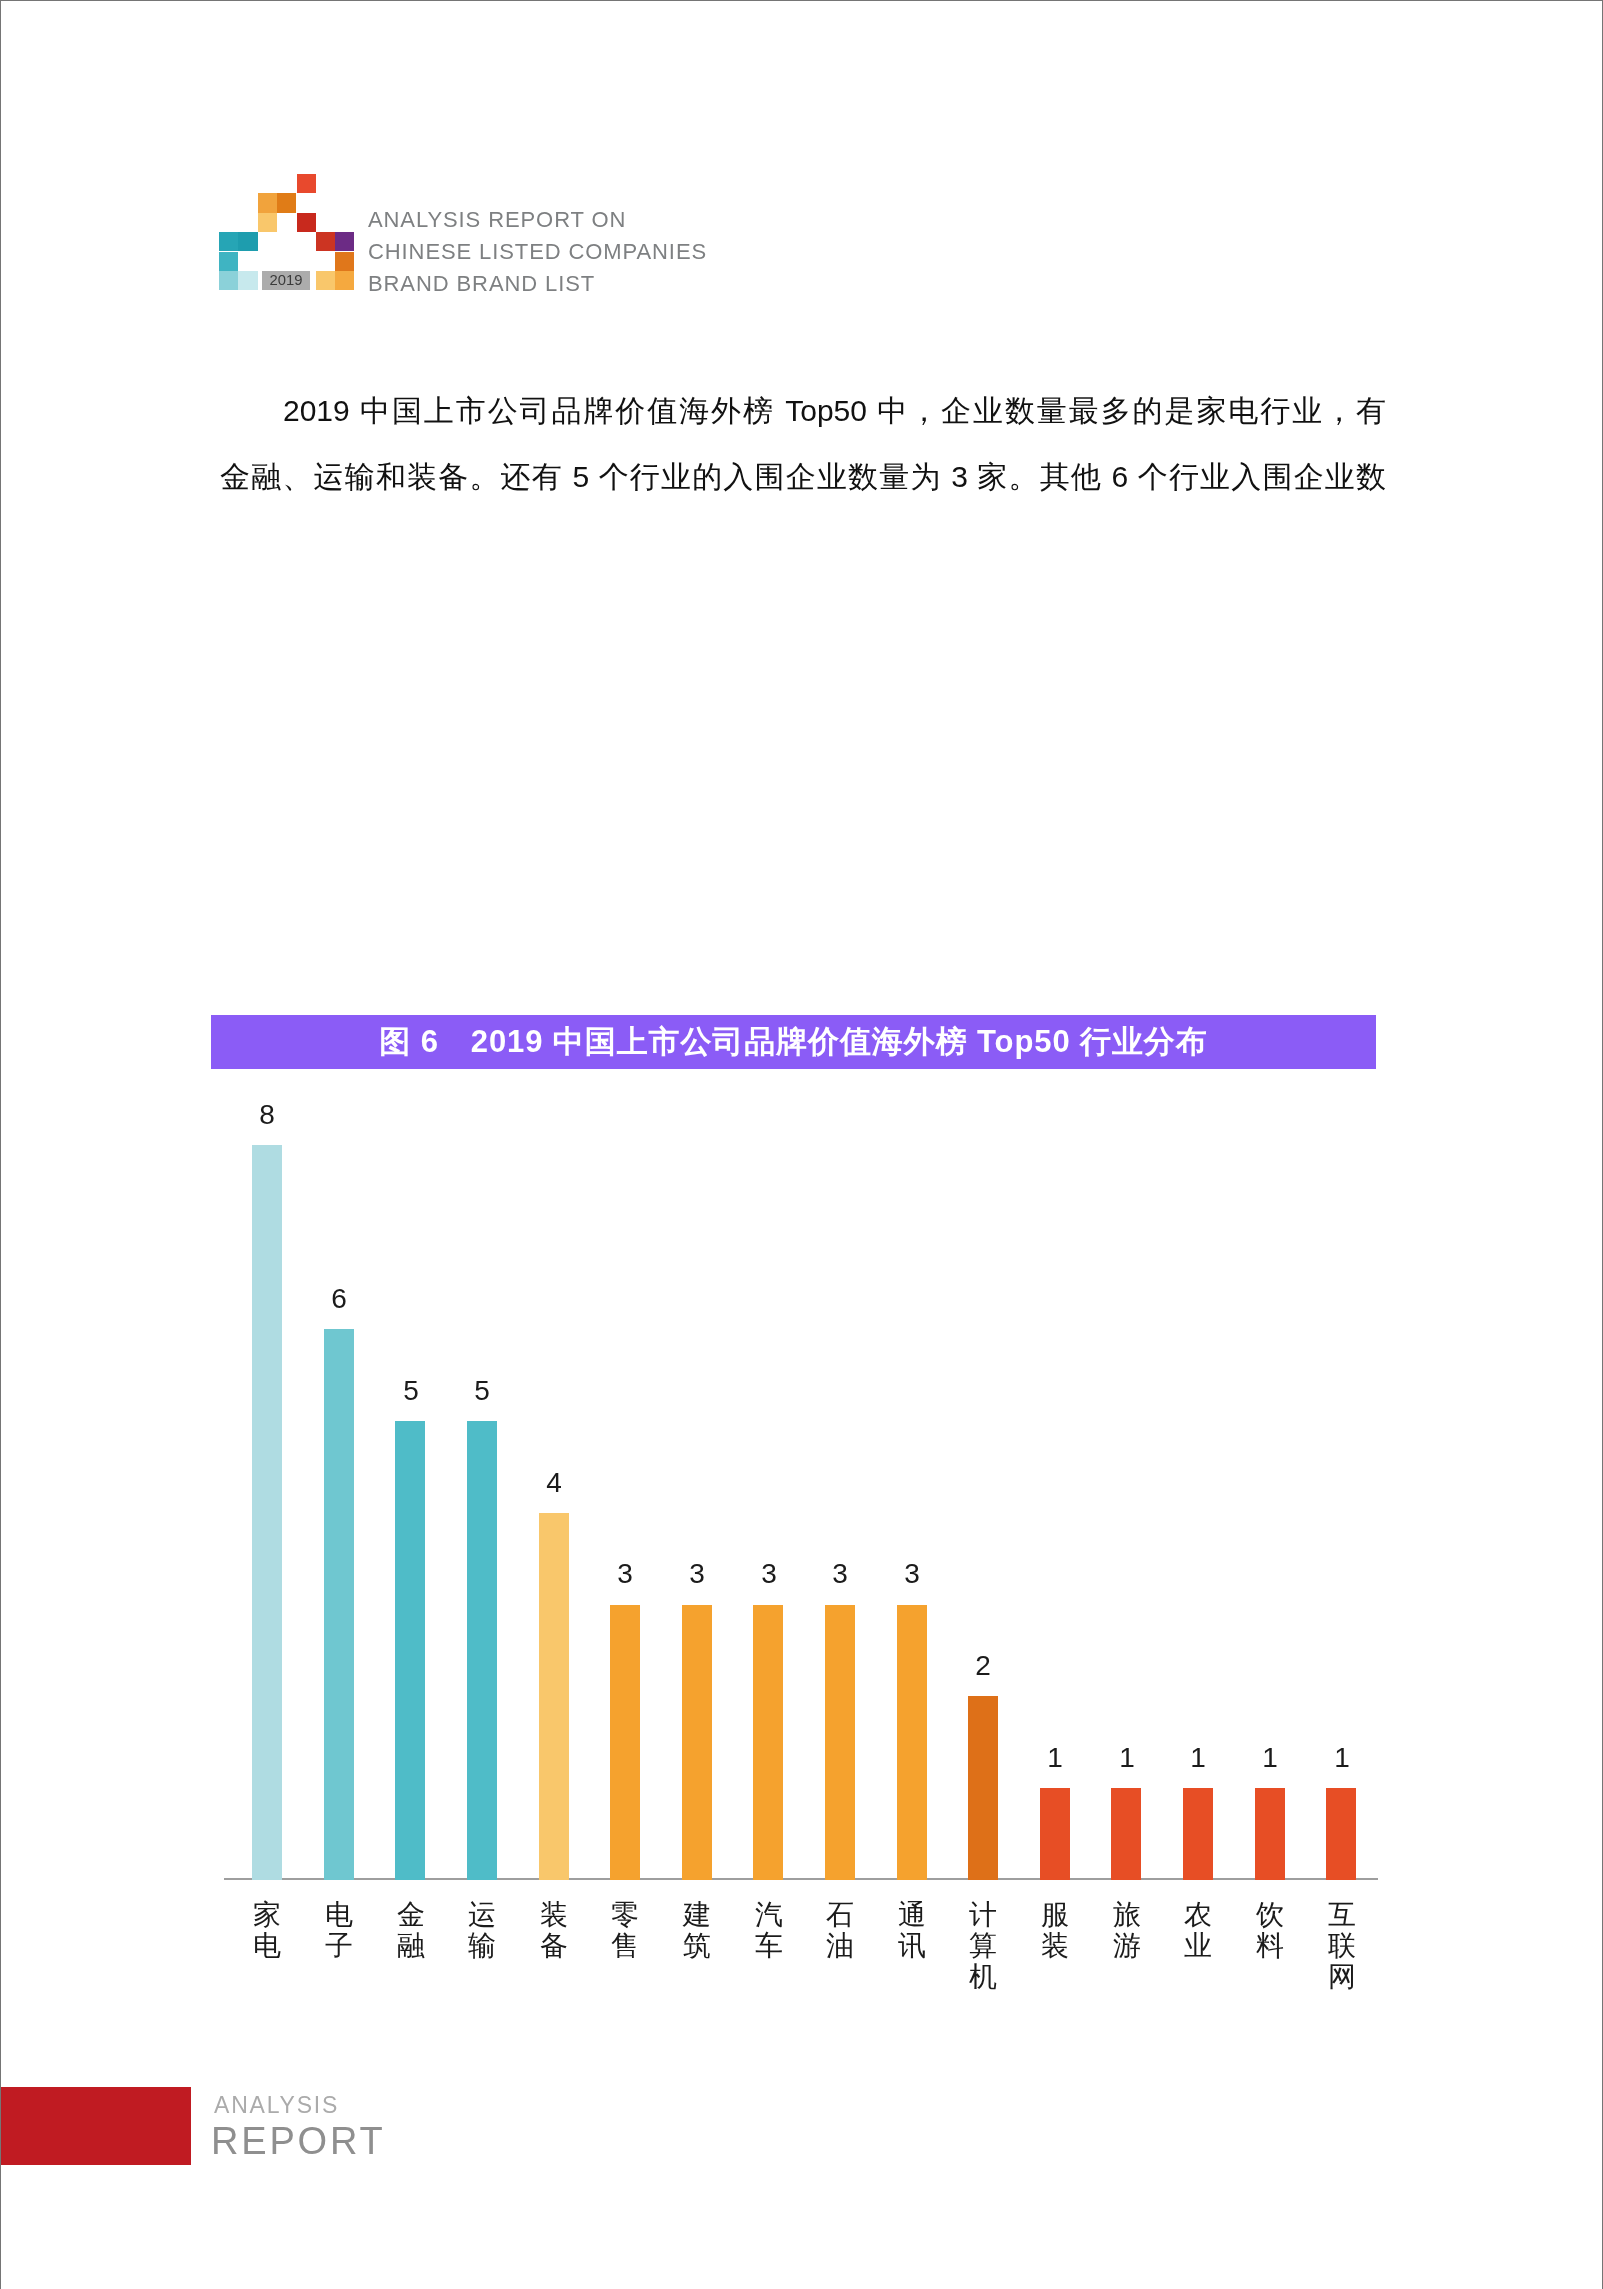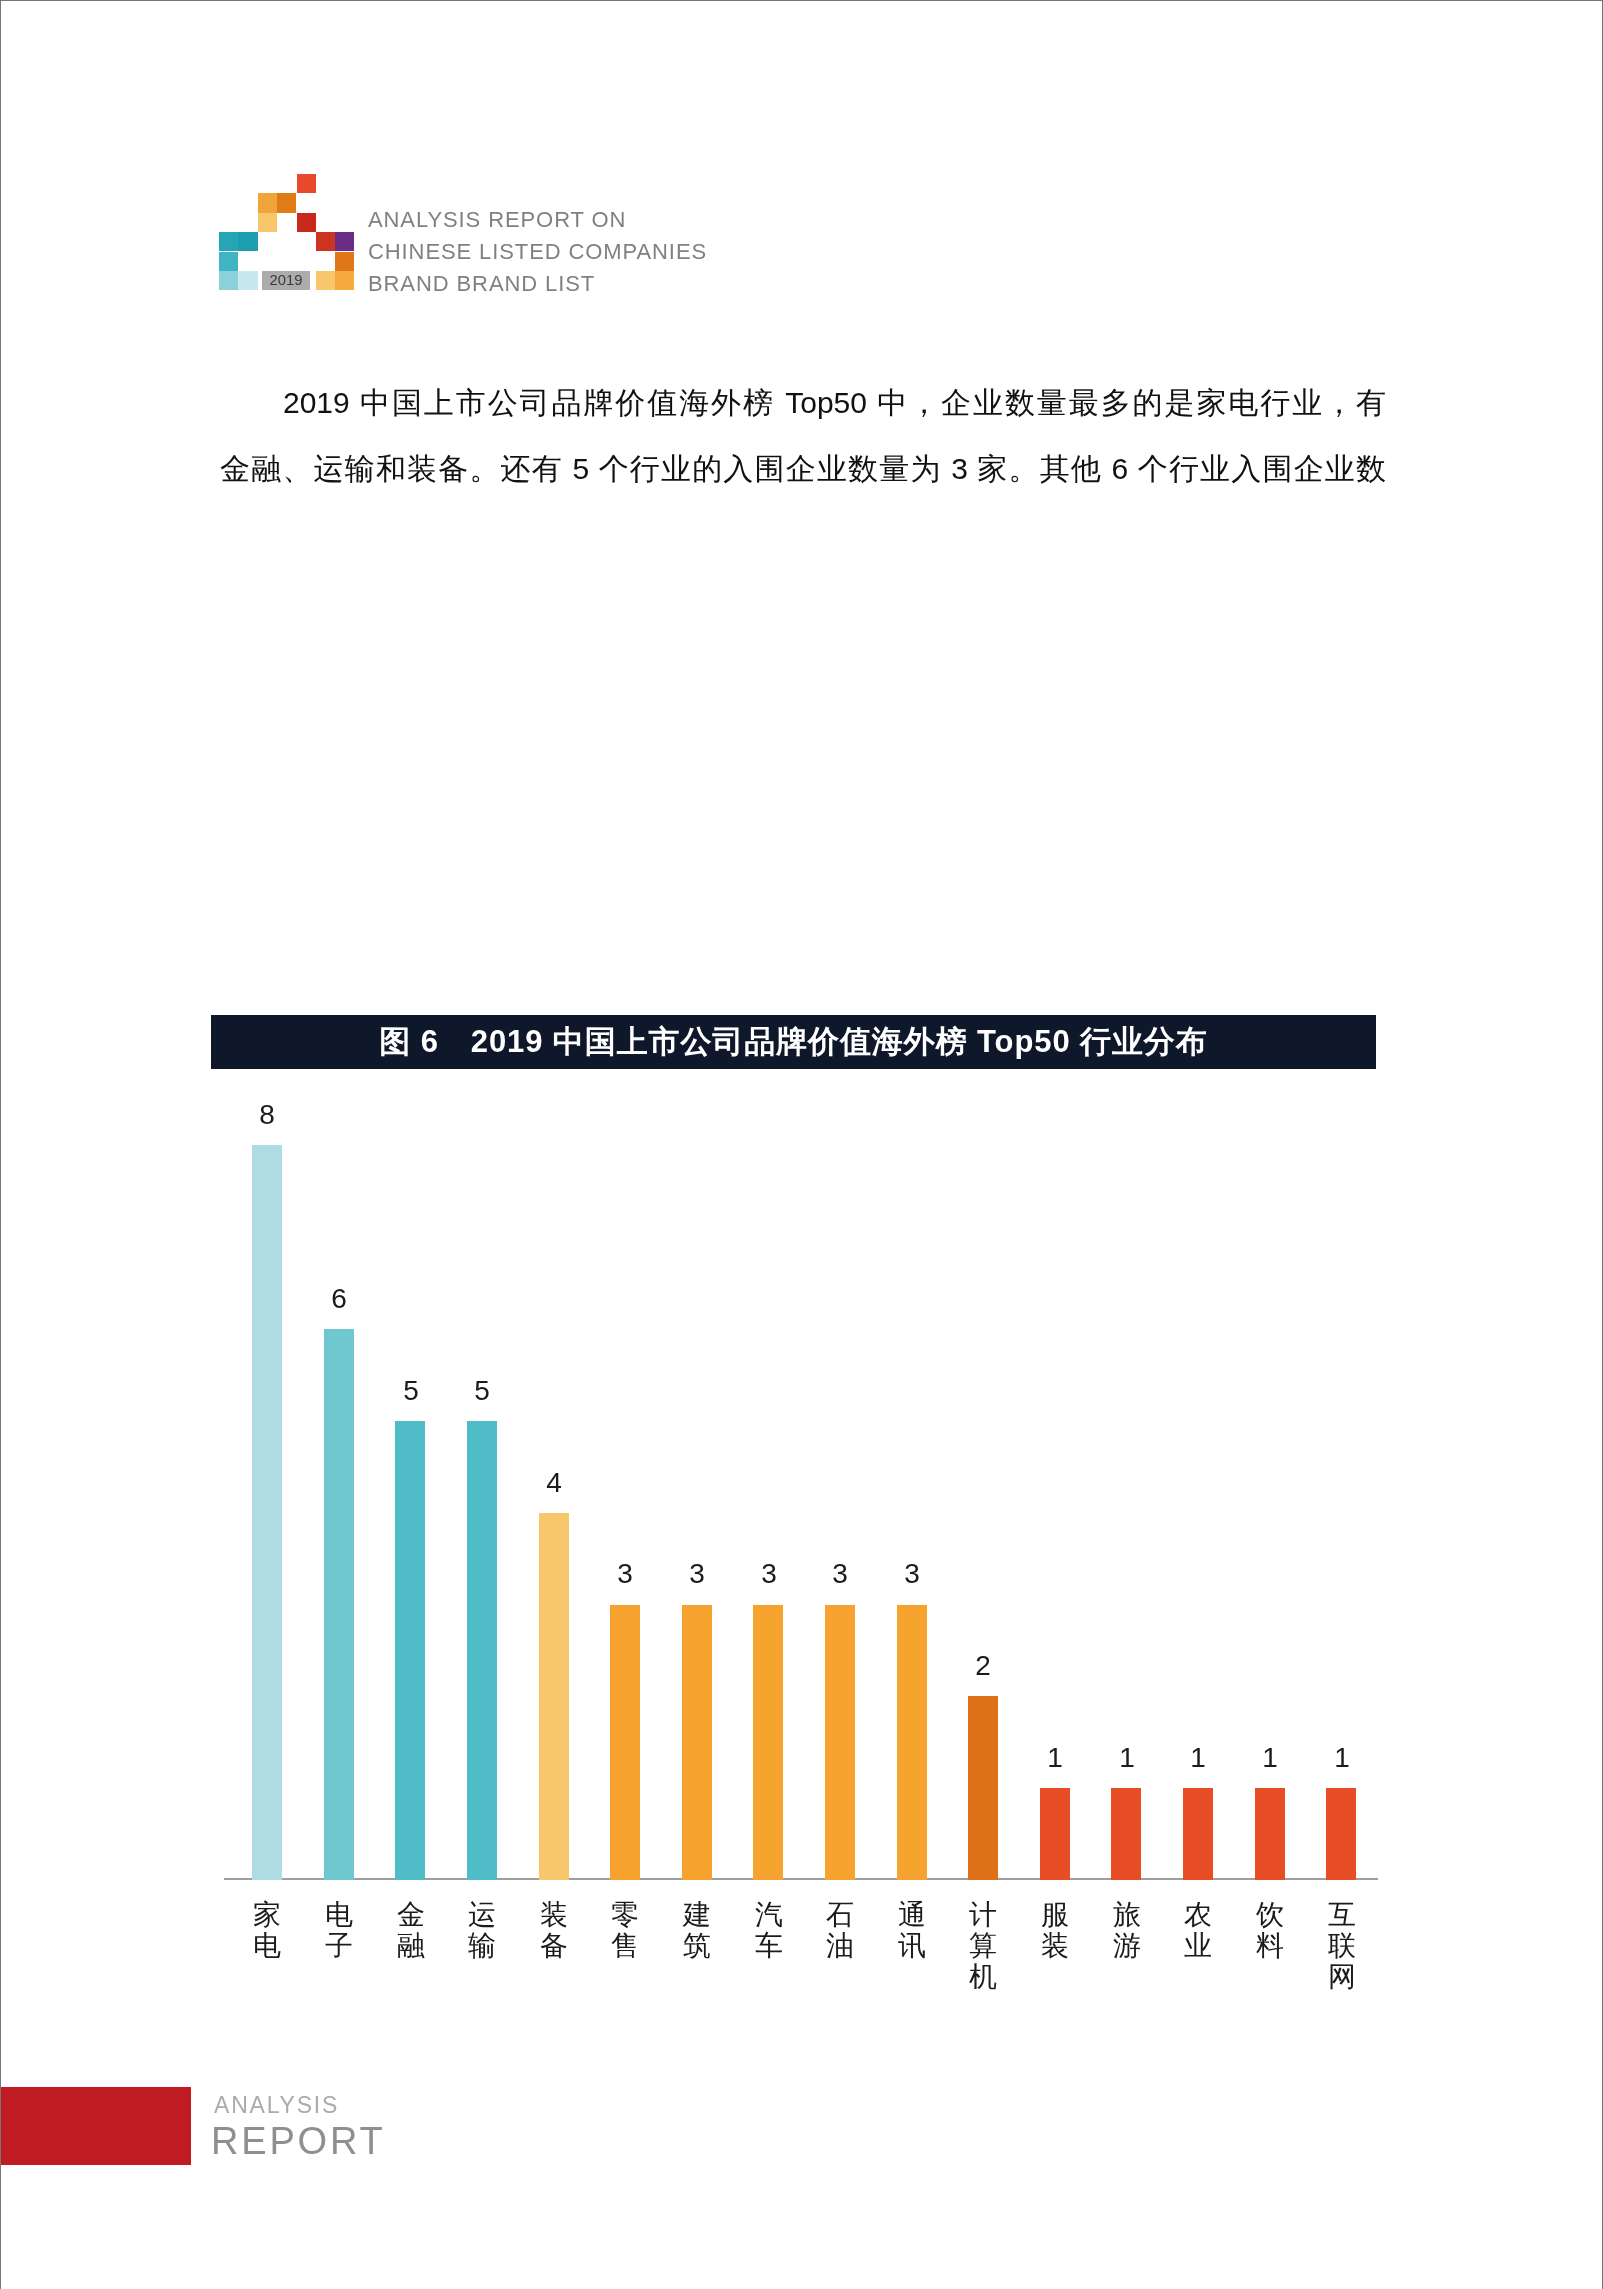--- a/index.html
+++ b/index.html
@@ -13,21 +13,21 @@
   .sq{position:absolute;width:19.4px;height:19.4px;}
   .year-badge{
     position:absolute;left:43px;top:97px;width:48px;height:19.4px;
     color:#3a3a3a;font-size:14.8px;line-height:19.4px;text-align:center;
   }
   .logo-text{
     position:absolute;left:367px;top:203px;color:#7e8082;
     font-size:22px;line-height:32px;letter-spacing:0.9px;font-weight:300;
   }
   
-  .para{position:absolute;left:219px;top:369px;width:1166px;font-size:30px;line-height:66px;color:#111;}
+  .para{position:absolute;left:219px;top:377px;width:1166px;font-size:30px;line-height:66px;color:#111;}
   .pline{text-align:justify;text-align-last:justify;}
   .pline.first{text-indent:63px;}
   .pline.last{text-align:left;text-align-last:left;}
   
   .banner{
     position:absolute;left:210px;top:1014px;width:1165px;height:54px;
     color:#ffffff;font-weight:bold;font-size:31px;line-height:54px;
     text-align:center;letter-spacing:0.9px;
   }
   
@@ -71,21 +71,21 @@
     <div>ANALYSIS REPORT ON</div>
     <div>CHINESE LISTED COMPANIES</div>
     <div>BRAND BRAND LIST</div>
   </div>
 
   <div class="para">
     <div class="pline first">2019 中国上市公司品牌价值海外榜 Top50 中，企业数量最多的是家电行业，有</div>
     <div class="pline">金融、运输和装备。还有 5 个行业的入围企业数量为 3 家。其他 6 个行业入围企业数</div>
   </div>
 
-  <div class="banner" style="background: #0f172a; color: rgb(255, 255, 255);">图 6　2019 中国上市公司品牌价值海外榜 Top50 行业分布</div>
+  <div class="banner" style="background: #8b5cf6; color: rgb(255, 255, 255);">图 6　2019 中国上市公司品牌价值海外榜 Top50 行业分布</div>
 
   <div class="chart">
     <div class="axis" style="background: rgb(158, 158, 158);"></div>
   <div class="bar" style="left: 251px; top: 1144px; height: 735px; background: rgb(175, 220, 226);"></div>
       <div class="bval" style="left: 230px; top: 1098px;">8</div>
       <div class="blabel" style="left: 230px;">家
 电</div>
       <div class="bar" style="left: 323px; top: 1328px; height: 551px; background: rgb(111, 199, 208);"></div>
       <div class="bval" style="left: 302px; top: 1282px;">6</div>
       <div class="blabel" style="left: 302px;">电

